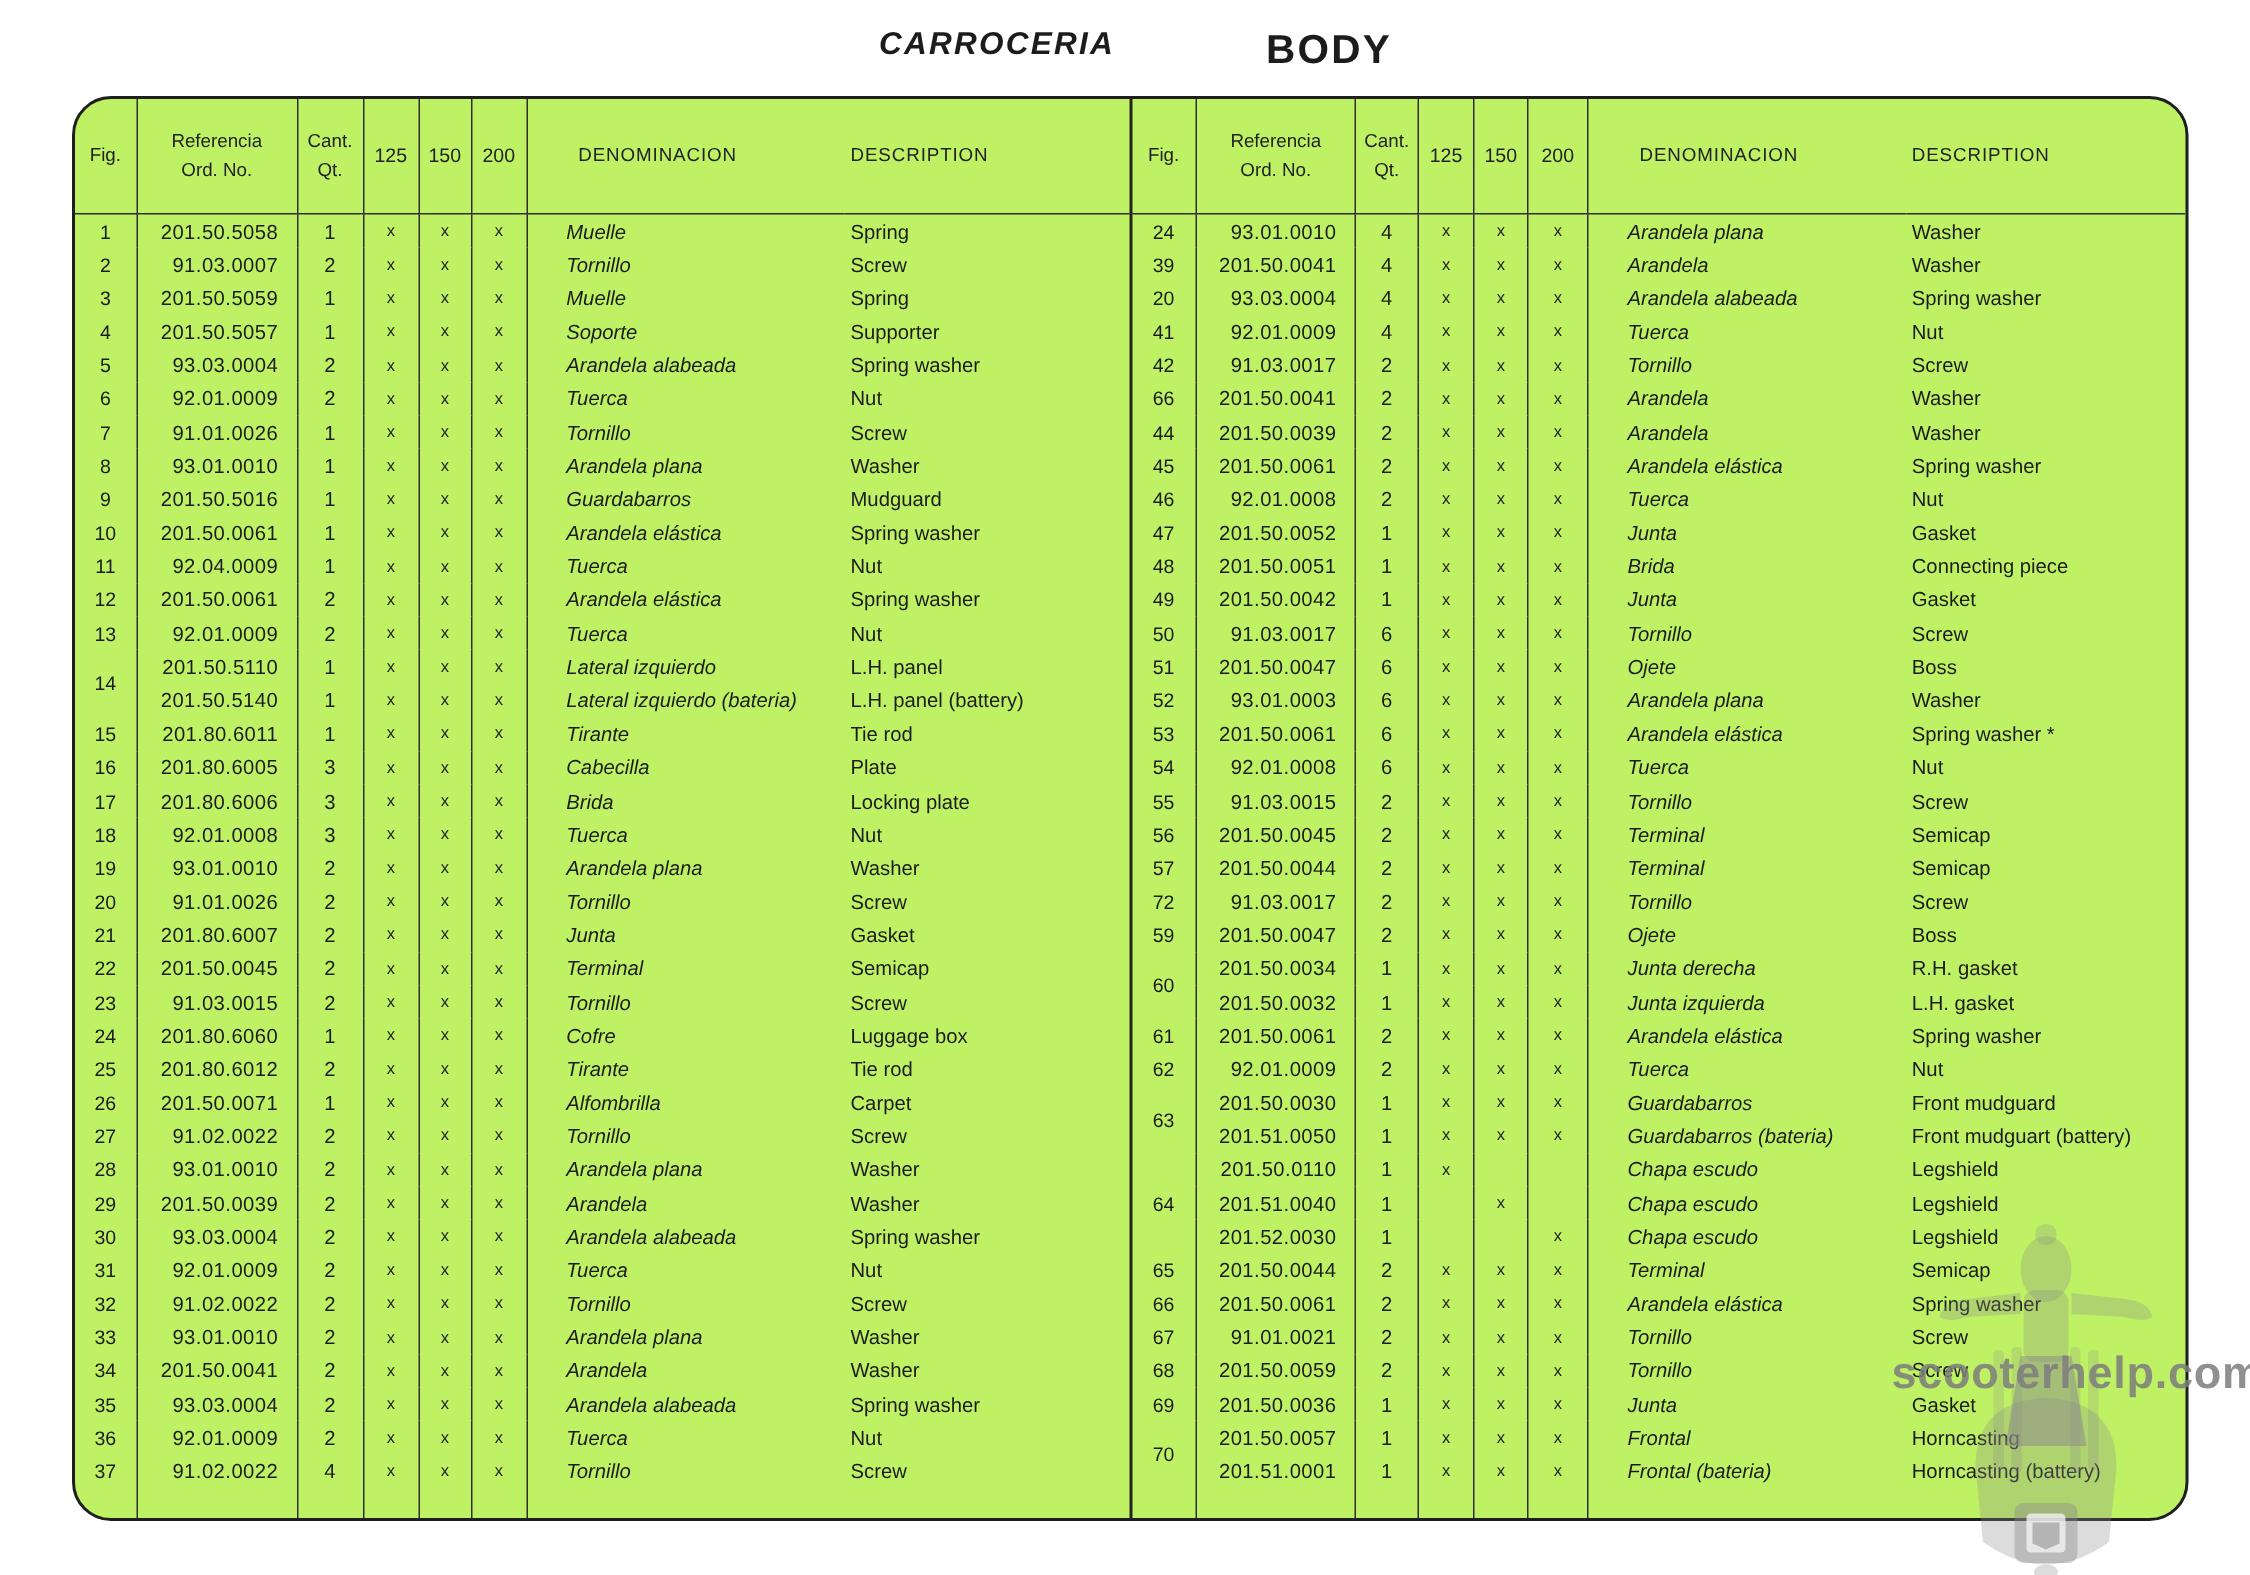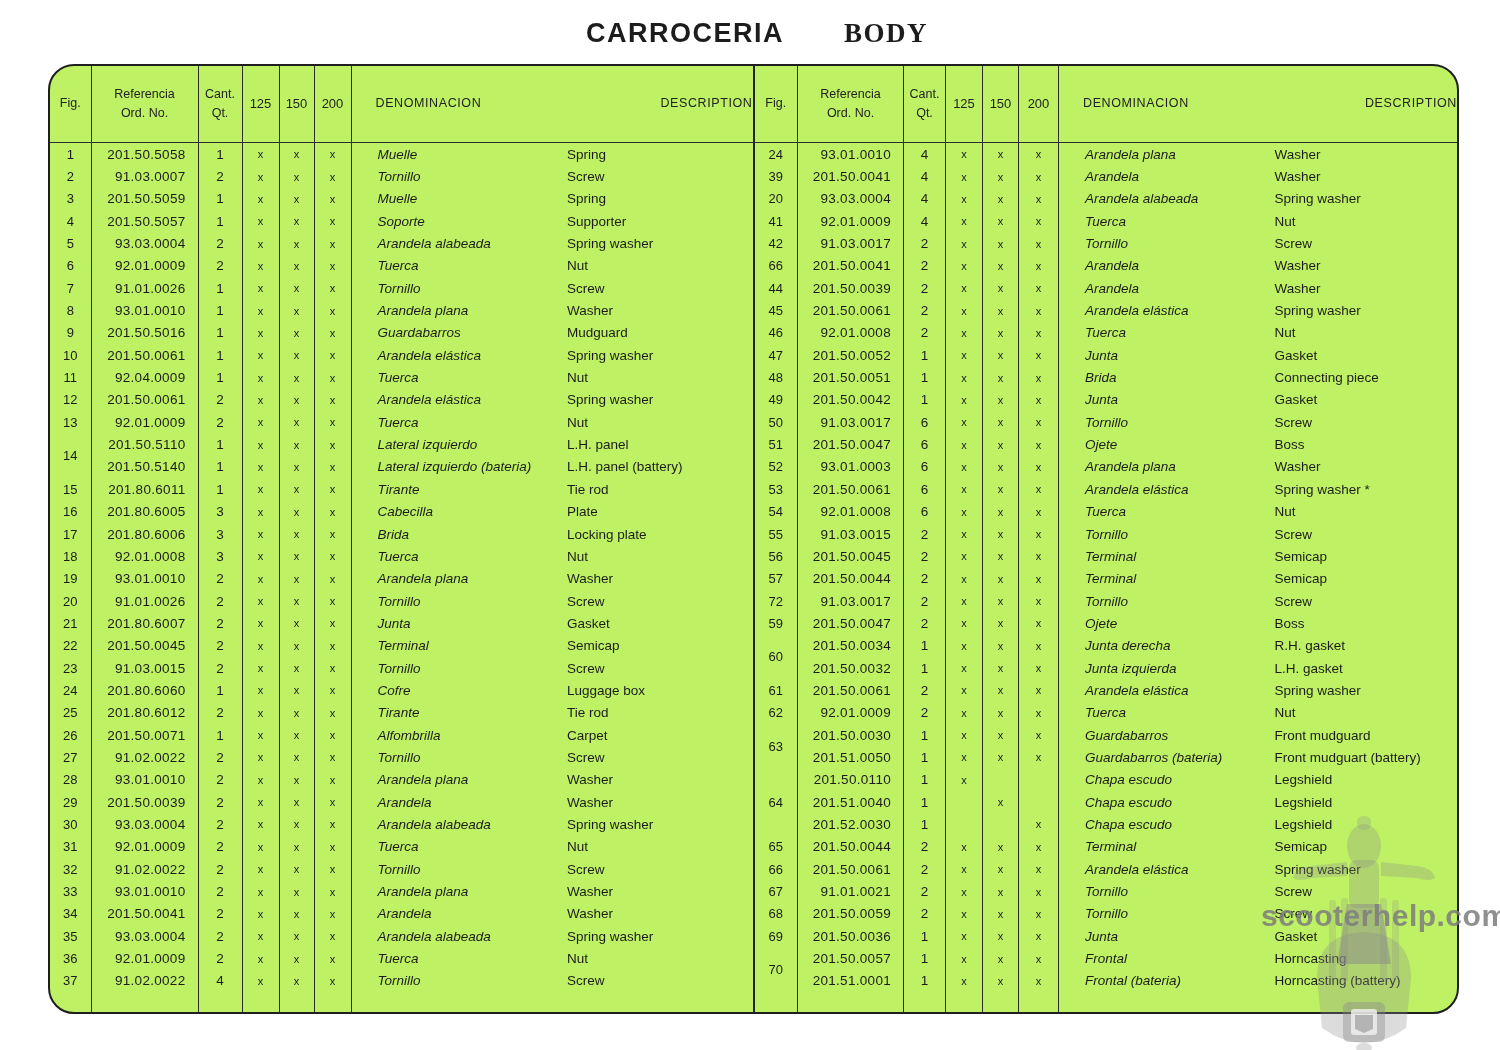--- a/index.html
+++ b/index.html
@@ -9,45 +9,45 @@
     font-family:"Liberation Sans", sans-serif;
     color:#1c1c1c;
     position:relative;
     overflow:hidden;
   }
   .page-title{
     position:absolute;top:16px;left:0;width:1500px;height:44px;
   }
   .page-title .t1{
     position:absolute;left:586px;top:2px;
-    font-size:27px;font-weight:bold;letter-spacing:1.5px;
+    font-size:21px;font-weight:bold;letter-spacing:1.5px;font-style:italic;
   }
   .page-title .t2{
     position:absolute;left:844px;top:2px;
-    font-size:27px;font-weight:bold;letter-spacing:1.5px;font-family:Liberation Serif, serif;
+    font-size:27px;font-weight:bold;letter-spacing:1.5px;
   }
   .table-outer{
     position:absolute;left:48px;top:64px;
     width:1407px;height:946px;
     border:2px solid #1f1f1f;border-radius:26px;
     display:flex;background:#bef264;overflow:hidden;
   }
   .half{flex:1 1 50%;min-width:0;}
   .half.right{border-left:2px solid #242424;}
   table{border-collapse:collapse;table-layout:fixed;width:100%;height:100%;}
   th,td{padding:0;vertical-align:middle;}
   .b{border-right:1.5px solid #2e2e2e;}
   thead th{
     border-bottom:1.5px solid #2e2e2e;height:76px;
     font-weight:normal;font-size:12.5px;color:#222;line-height:1.55;
   }
   thead th.model{font-weight:normal;font-size:13px;}
   thead th.h-den,thead th.h-desc{text-align:left;letter-spacing:.6px;}
-  thead th.h-den{padding-left:24px;}
-  thead th.h-desc{padding-left:4px;text-align:right;}
+  thead th.h-den{padding-left:34px;}
+  thead th.h-desc{padding-left:4px;}
   tbody td{height:22.35px;font-size:13.5px;white-space:nowrap;overflow:hidden;}
   .c-fig{text-align:center;font-size:13px;}
   .c-ref{text-align:right;padding-right:12px;letter-spacing:.3px;}
   .c-qty{text-align:center;}
   .c-x{text-align:center;font-size:11px;color:#222;}
   .c-den{font-style:italic;padding-left:26px;}
   .c-desc{padding-left:4px;}
   tr.spacer td{height:auto;}
   .watermark-text{
     position:absolute;left:1261px;top:899px;

